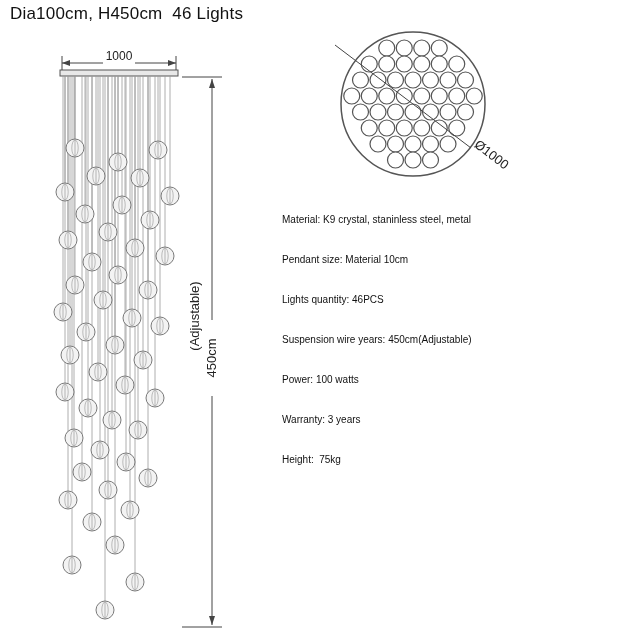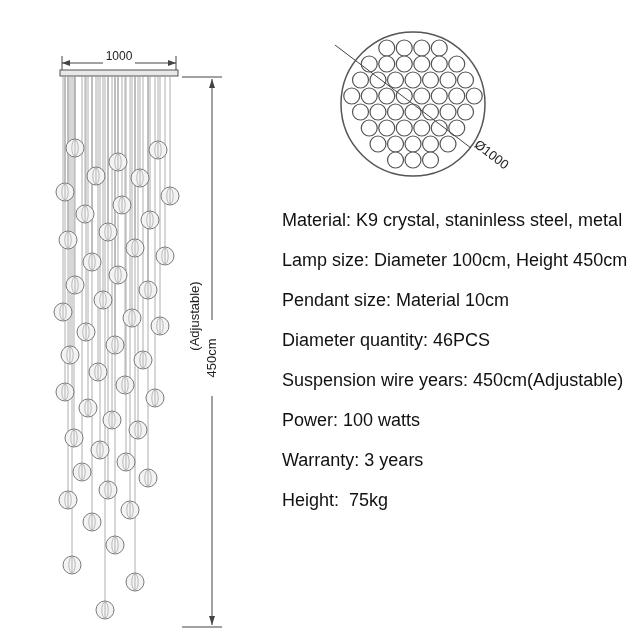--- a/index.html
+++ b/index.html
@@ -2,38 +2,39 @@
 <html><head>
 <meta charset="utf-8">
 <style>
   html,body{margin:0;padding:0;background:#ffffff;width:640px;height:640px;overflow:hidden;
             font-family:"Liberation Sans",sans-serif;}
   #stage{position:relative;width:640px;height:640px;background:#fff;}
   #product-title{position:absolute;left:10px;top:4px;font-size:17px;color:#111;
                  white-space:pre;letter-spacing:0.2px;}
   #diagram-svg{position:absolute;left:0;top:0;}
   #spec-list{position:absolute;left:282px;top:200px;width:350px;}
-  .spec-item{font-size:18px;color:#111;line-height:40px;height:40px;white-space:pre;}
+  .spec-item{font-size:10px;color:#111;line-height:40px;height:40px;white-space:pre;}
   .wire{stroke:#9a9a9a;stroke-width:0.8;}
   .ball{fill:#f3f3f3;stroke:#7a7a7a;stroke-width:1;}
   .ball-facet{fill:none;stroke:#ababab;stroke-width:0.8;}
   .ball-line{stroke:#9a9a9a;stroke-width:0.7;}
   .bar{fill:#e8e8e8;stroke:#555;stroke-width:1;}
   .dim{stroke:#444;stroke-width:1;fill:none;}
   .arrow{fill:#444;stroke:none;}
   .dim-text{font-family:"Liberation Sans",sans-serif;font-size:12px;fill:#222;}
   .dim-text-lg{font-family:"Liberation Sans",sans-serif;font-size:13px;fill:#222;}
   .big-circle{fill:#fff;stroke:#555;stroke-width:1.5;}
   .tv-circle{fill:#fff;stroke:#555;stroke-width:1.2;}
 </style>
 </head>
 <body>
 
 <div id="stage">
 
+  <div id="product-title">Dia100cm, H450cm  46 Lights</div>
 
   <svg id="diagram-svg" width="640" height="640" viewBox="0 0 640 640">
 
     <g>
       <rect class="bar" x="60" y="70" width="118" height="6"></rect>
 
       <g>
         <line class="dim" x1="62" y1="56" x2="62" y2="70"></line>
         <line class="dim" x1="176" y1="56" x2="176" y2="70"></line>
         <line class="dim" x1="62" y1="63" x2="176" y2="63"></line>
@@ -386,22 +387,21 @@
           <circle cx="413" cy="160" r="8" class="tv-circle"></circle>
           <circle cx="430.5" cy="160" r="8" class="tv-circle"></circle>
         </g>
       <line class="dim" x1="335" y1="45" x2="471" y2="148"></line>
       <text class="dim-text-lg" text-anchor="middle" transform="translate(489,158) rotate(37)">Ø1000</text>
     </g>
   </svg>
 
   <div id="spec-list">
     <div class="spec-item">Material: K9 crystal, staninless steel, metal</div>
-    <div class="spec-item">Lamp size: Diameter 100cm, Height 450cm</div>
     <div class="spec-item">Pendant size: Material 10cm</div>
-    <div class="spec-item">Diameter quantity: 46PCS</div>
+    <div class="spec-item">Lights quantity: 46PCS</div>
     <div class="spec-item">Suspension wire years: 450cm(Adjustable)</div>
     <div class="spec-item">Power: 100 watts</div>
     <div class="spec-item">Warranty: 3 years</div>
     <div class="spec-item">Height:  75kg</div>
   </div>
 
 </div>
 
 </body></html>

